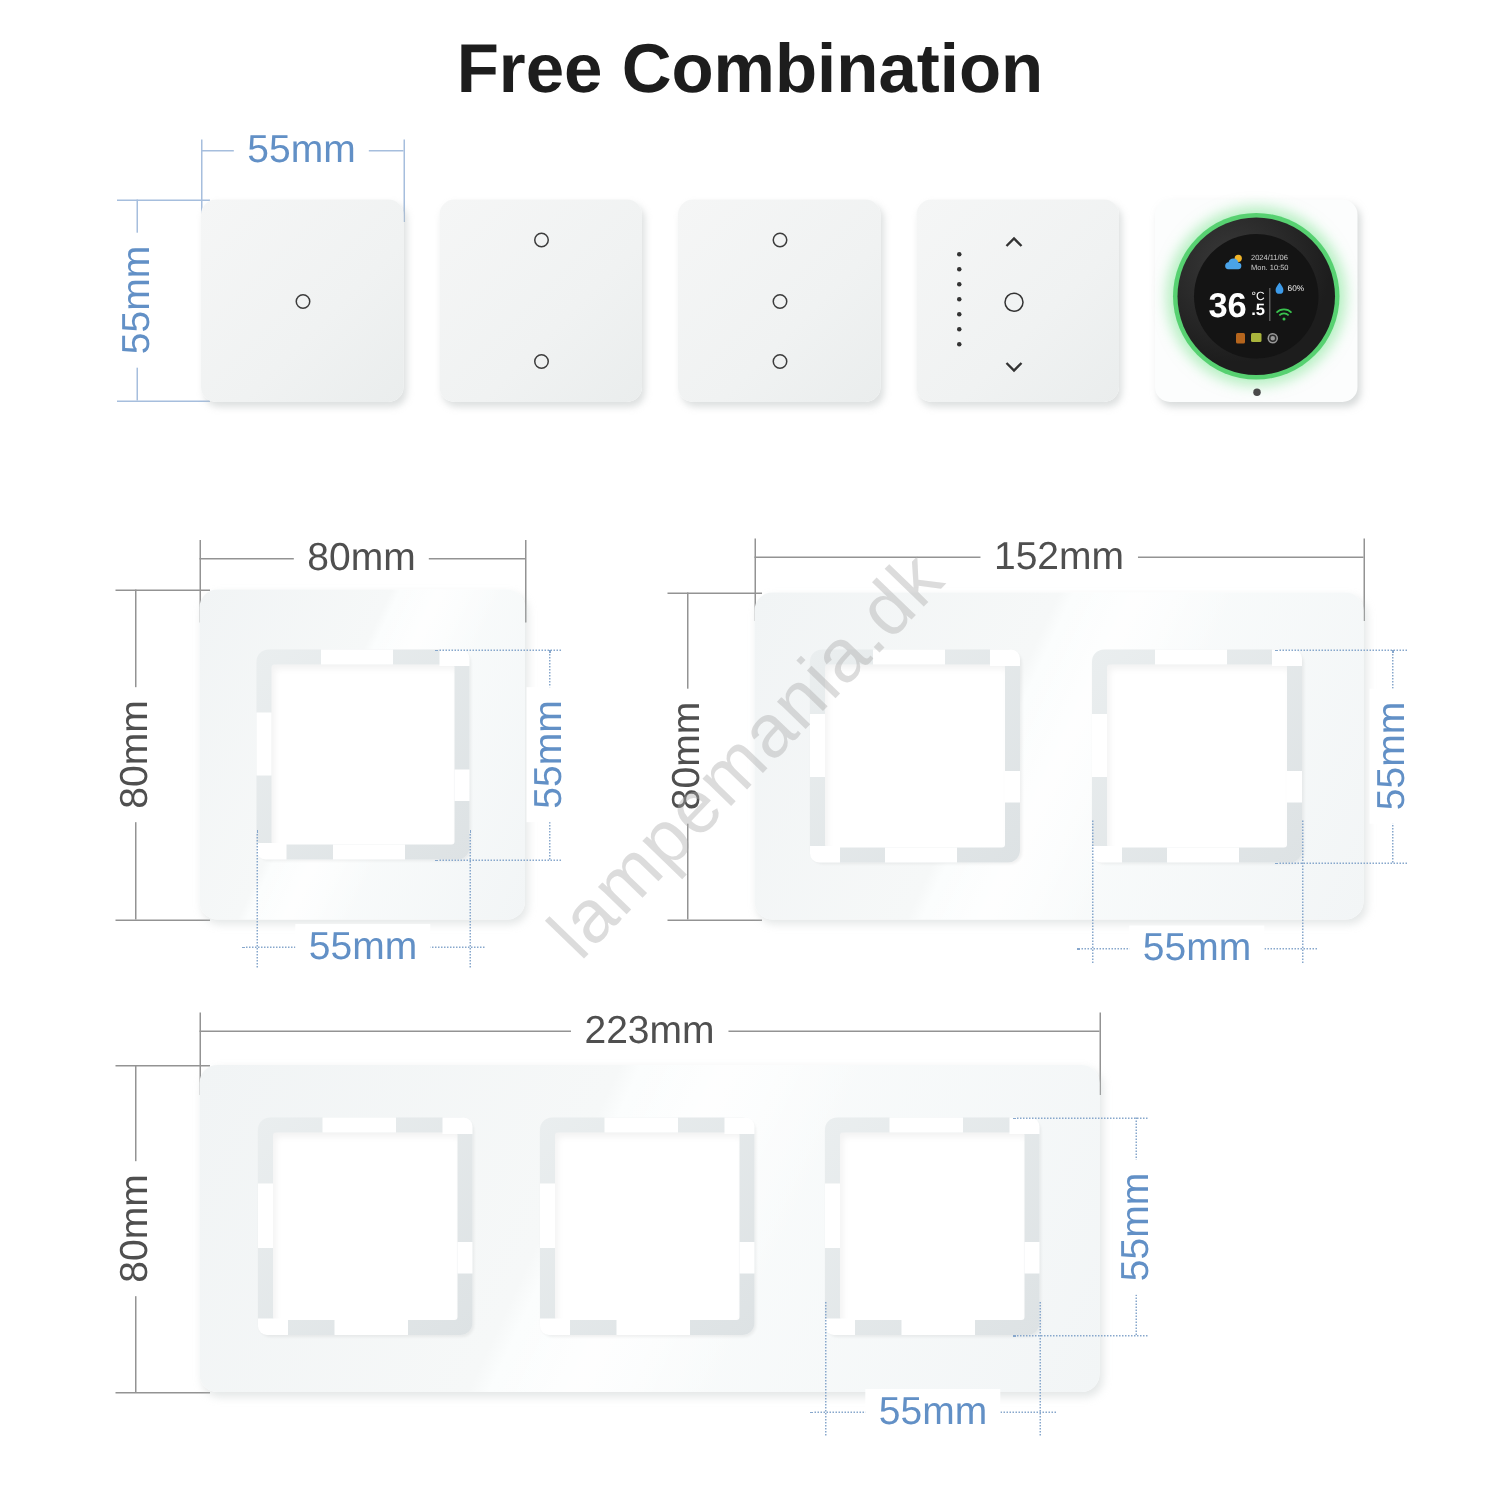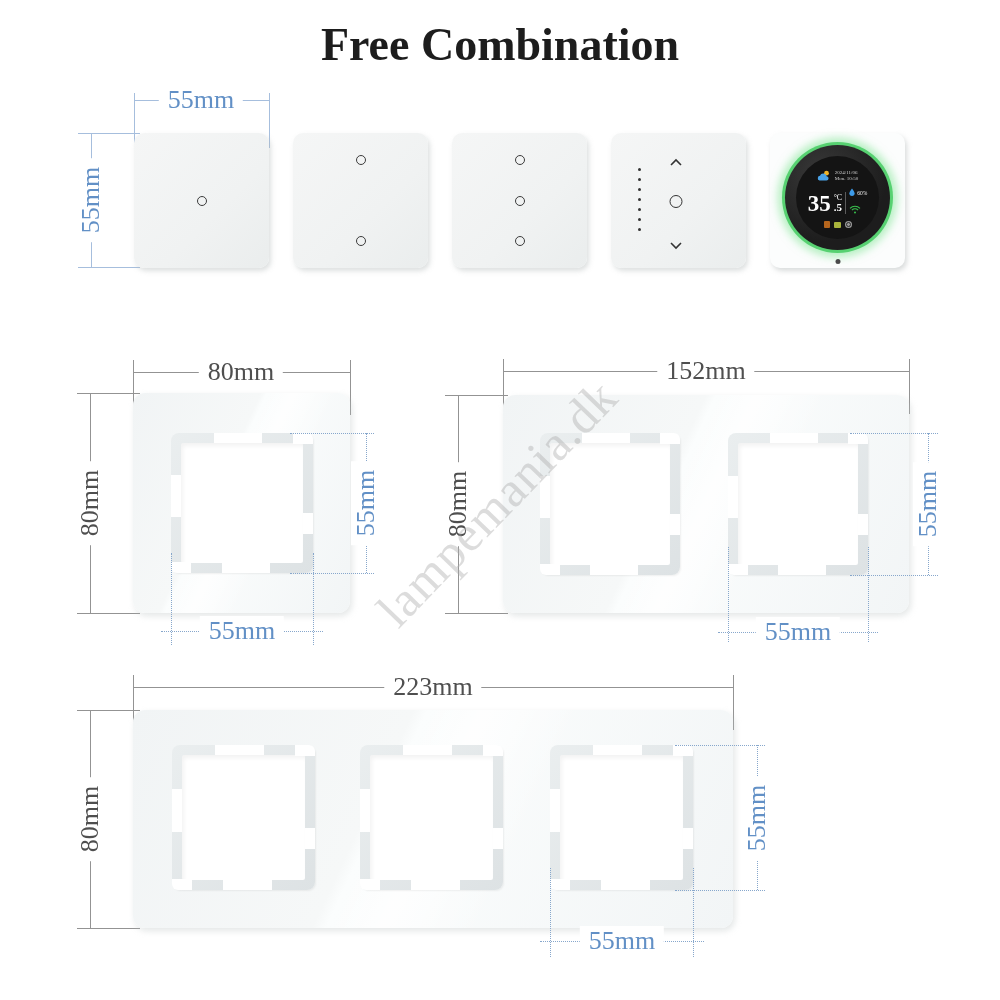--- a/index.html
+++ b/index.html
@@ -1,17 +1,17 @@
 <!DOCTYPE html>
 <html><head>
 <meta charset="utf-8">
 <style>
   html,body{margin:0;padding:0;background:#ffffff;}
   .canvas{position:relative;width:1000px;height:1000px;background:#ffffff;overflow:hidden;
-          font-family:Liberation Serif, serif;}
+          font-family:Liberation Sans, sans-serif;}
   .title{position:absolute;top:18px;left:0;width:1000px;text-align:center;
          font-size:46px;font-weight:bold;color:#1d1d1d;letter-spacing:0px;}
   
   .module{position:absolute;width:135px;height:135px;border-radius:10px;
           background:linear-gradient(135deg,#f5f6f6 0%,#f0f2f2 60%,#eaeded 100%);
           box-shadow:2px 3px 5px rgba(180,186,186,.45);}
   .tdot{position:absolute;width:8px;height:8px;border:1.5px solid #3c3c3c;border-radius:50%;
         transform:translate(-50%,-50%);background:transparent;}
   .ddots{position:absolute;left:20%;top:26%;display:flex;flex-direction:column;gap:7px;}
   .ddot{width:3px;height:3px;border-radius:50%;background:#333;}
@@ -135,21 +135,21 @@
                 <circle cx="9.5" cy="3.2" r="2.4" fill="#f0b428"></circle>
                 <path d="M2.5,10.5 a2.4,2.4 0 0 1 0.5,-4.7 a3.4,3.4 0 0 1 6.6,0.4 a2.1,2.1 0 0 1 -0.4,4.3 z" fill="#4aa3e8"></path>
               </svg>
             </span>
             <span class="scr-date">
               <span>2024/11/06</span>
               <span>Mon. 10:50</span>
             </span>
           </div>
           <div class="scr-row2">
-            <span class="temp-int">35</span>
+            <span class="temp-int">36</span>
             <span class="temp-col">
               <span class="temp-unit">°C</span>
               <span class="temp-dec">.5</span>
             </span>
             <span class="scr-div"></span>
             <span class="rcol">
               <span class="hum-row">
                 <span>
                   <svg width="6" height="8" viewBox="0 0 6 8">
                       <path d="M3,0.4 C4.6,2.6 5.6,4 5.6,5.3 a2.6,2.6 0 0 1 -5.2,0 C0.4,4 1.4,2.6 3,0.4 z" fill="#3d9be9"></path>

